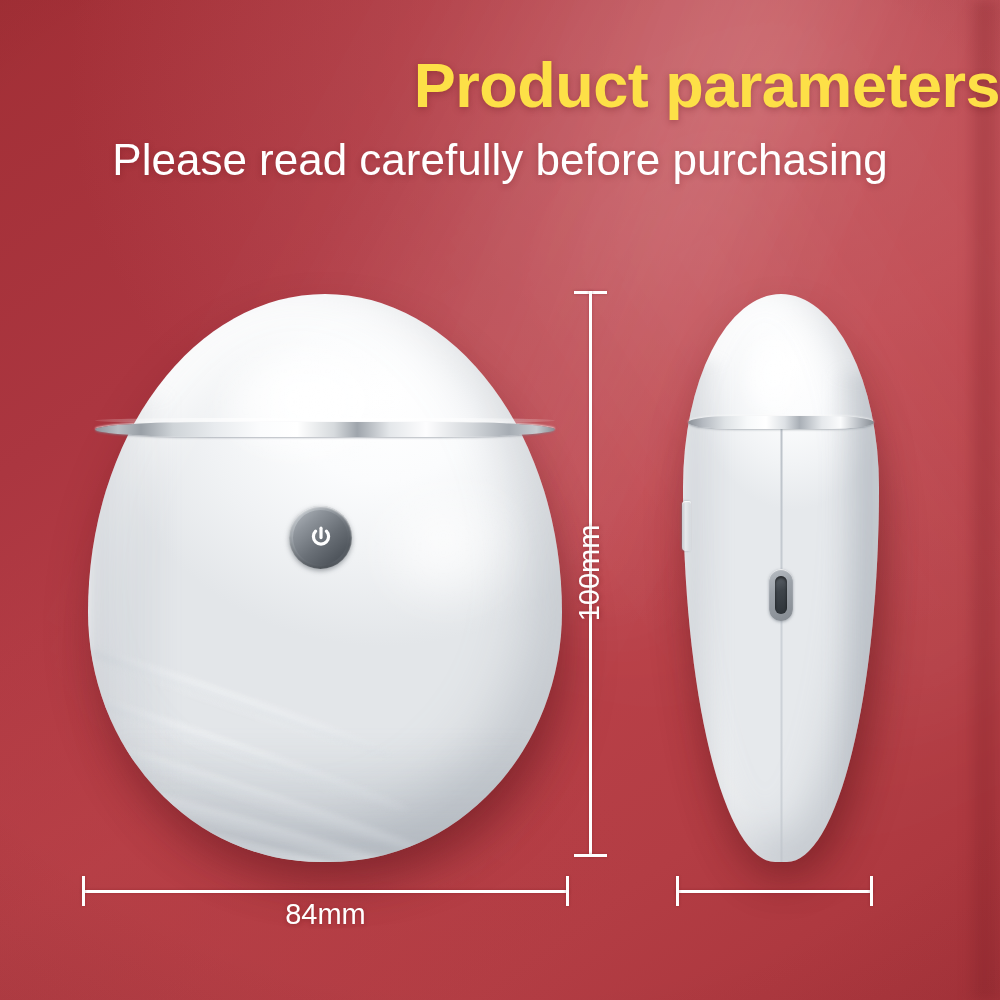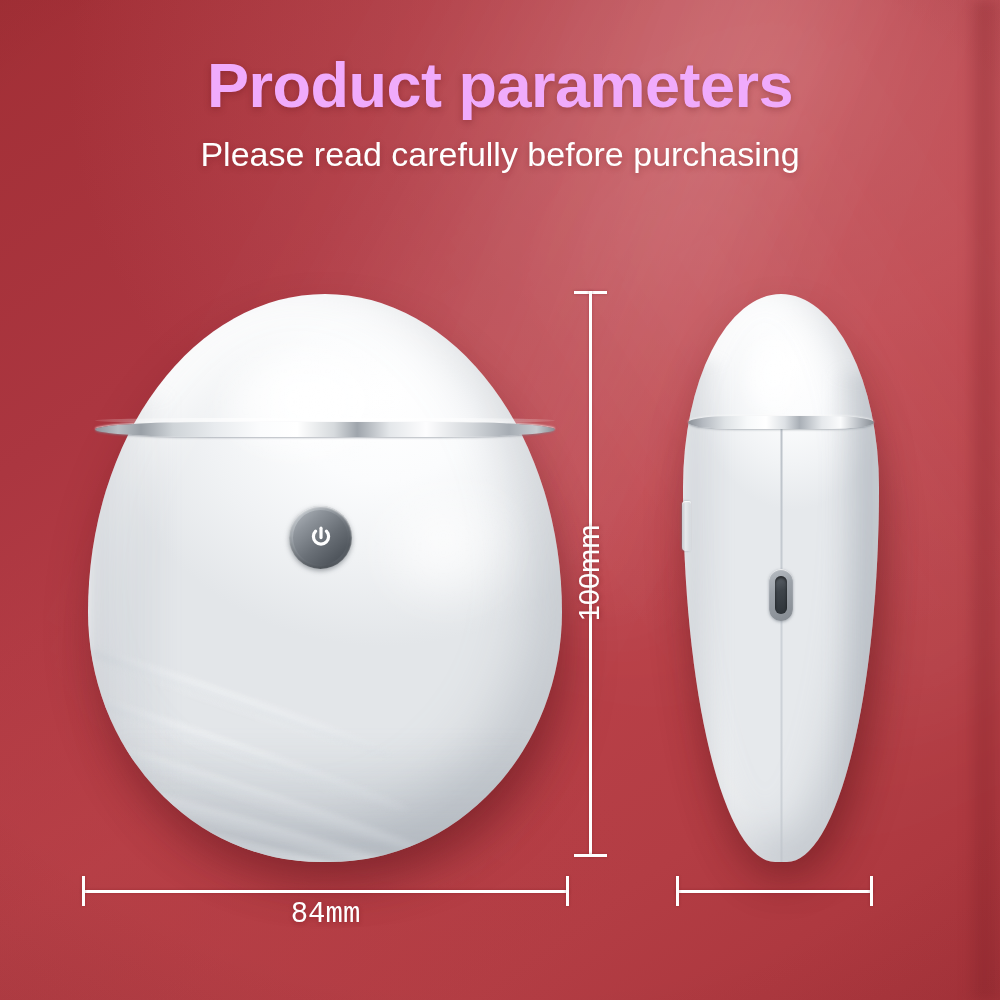--- a/index.html
+++ b/index.html
@@ -71,31 +71,32 @@
 
   
   .header {
     position: absolute;
     top: 52px;
     left: 0;
     width: 1000px;
     text-align: center;
   }
   .title {
-    color: #f0abfc;
+    color: #fde047;
     font-size: 63px;
     font-weight: 700;
     letter-spacing: -0.5px;
     line-height: 1.05;
     text-shadow: 0 2px 7px rgba(95,18,24,0.35);
     white-space: nowrap;
+    text-align: right;
   }
   .subtitle {
     color: #ffffff;
-    font-size: 34px;
+    font-size: 44px;
     font-weight: 400;
     line-height: 1.1;
     margin-top: 18px;
     text-shadow: 0 2px 6px rgba(95,18,24,0.30);
     white-space: nowrap;
   }
 
   
   .egg-wrap {
     position: absolute;
@@ -392,21 +393,20 @@
   .cap-h2-r { left: 870px; top: 876px; }
 
   .dim-label-h {
     position: absolute;
     color: #ffffff;
     font-size: 29px;
     font-weight: 400;
     text-align: center;
     white-space: nowrap;
     text-shadow: 0 1px 4px rgba(110,20,26,0.40);
-    font-family: Liberation Mono, monospace;
   }
   .dim-label-h-1 { left: 82px; top: 898px; width: 487px; }
   .dim-label-h-2 { left: 676px; top: 898px; width: 197px; }
 </style>
 </head>
 <body>
 
 <div id="stage">
 
   <div class="bg-base"></div>

